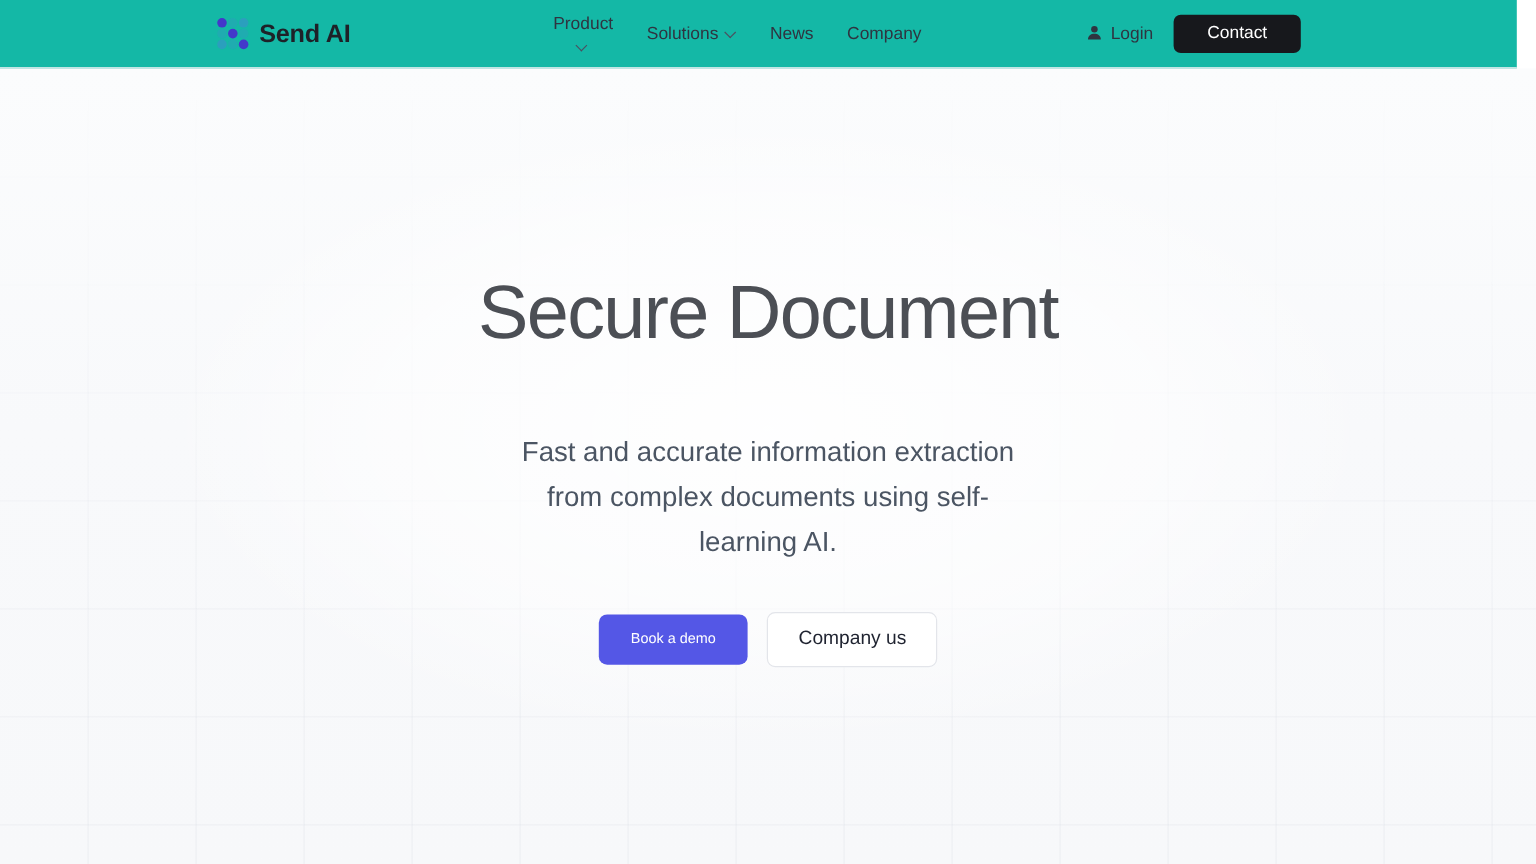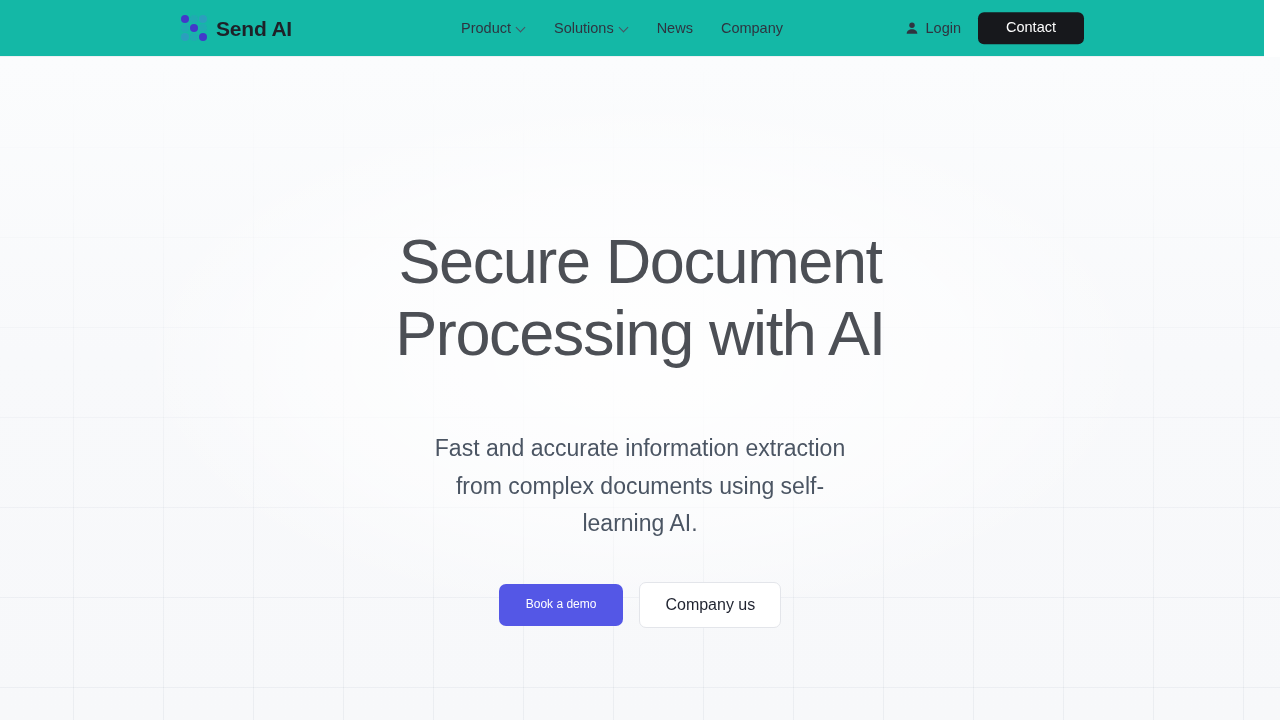--- a/index.html
+++ b/index.html
@@ -47,39 +47,39 @@
   #main-nav{
     position:absolute; left:461px; top:50%; transform:translateY(-50%);
     display:flex; align-items:center; gap:0px;
   }
   .nav-item{
     display:flex; align-items:center; gap:6px;
     font-size:14.5px; color:#2f3440;
     padding:6px 14px;
     cursor:pointer; white-space:nowrap;
   }
-  .nav-item:first-child{ padding-left:0; }
+  .nav-item:first-child{ padding-left:0;flex-direction:column; }
   .chev{
     width:9px; height:9px; display:inline-block;
     position:relative; top:-1px;
   }
   .chev::before{
     content:""; position:absolute; left:0; top:1px;
     width:6px; height:6px;
     border-right:1.6px solid #4b5160;
     border-bottom:1.6px solid #4b5160;
     transform:rotate(45deg);
   }
 
   #header-actions{
     position:absolute; right:180px; top:50%; transform:translateY(-50%);
     display:flex; align-items:center; gap:17px;
   }
   #login-link{
-    display:flex; align-items:center; gap:7px;
+    display:flex; gap:7px;
     font-size:14.5px; color:#2f3440; cursor:pointer;
     text-decoration:none;
   }
   .user-ico{ width:14px; height:14px; display:block; }
   #contact-button{
     background:#17181c; color:#ffffff;
     font-size:14.5px; font-family:inherit;
     border:none; border-radius:6px;
     padding:8px 28px 9px;
     cursor:pointer; line-height:1;
@@ -197,21 +197,20 @@
 
 <section id="hero">
 
   <div id="hero-grid"></div>
   <div id="hero-glow"></div>
 
   <div id="hero-inner">
 
     <h1 id="hero-title">
       <span>Secure Document</span><br>
-      <span>Processing with AI</span>
     </h1>
 
     <p id="hero-subtitle">
       <span>Fast and accurate information extraction from</span>
       <span>complex documents using self-learning AI.</span>
     </p>
 
     <div id="hero-ctas">
       <button id="book-demo-button">Book a demo</button>
       <button id="contact-us-button">Company us</button>

